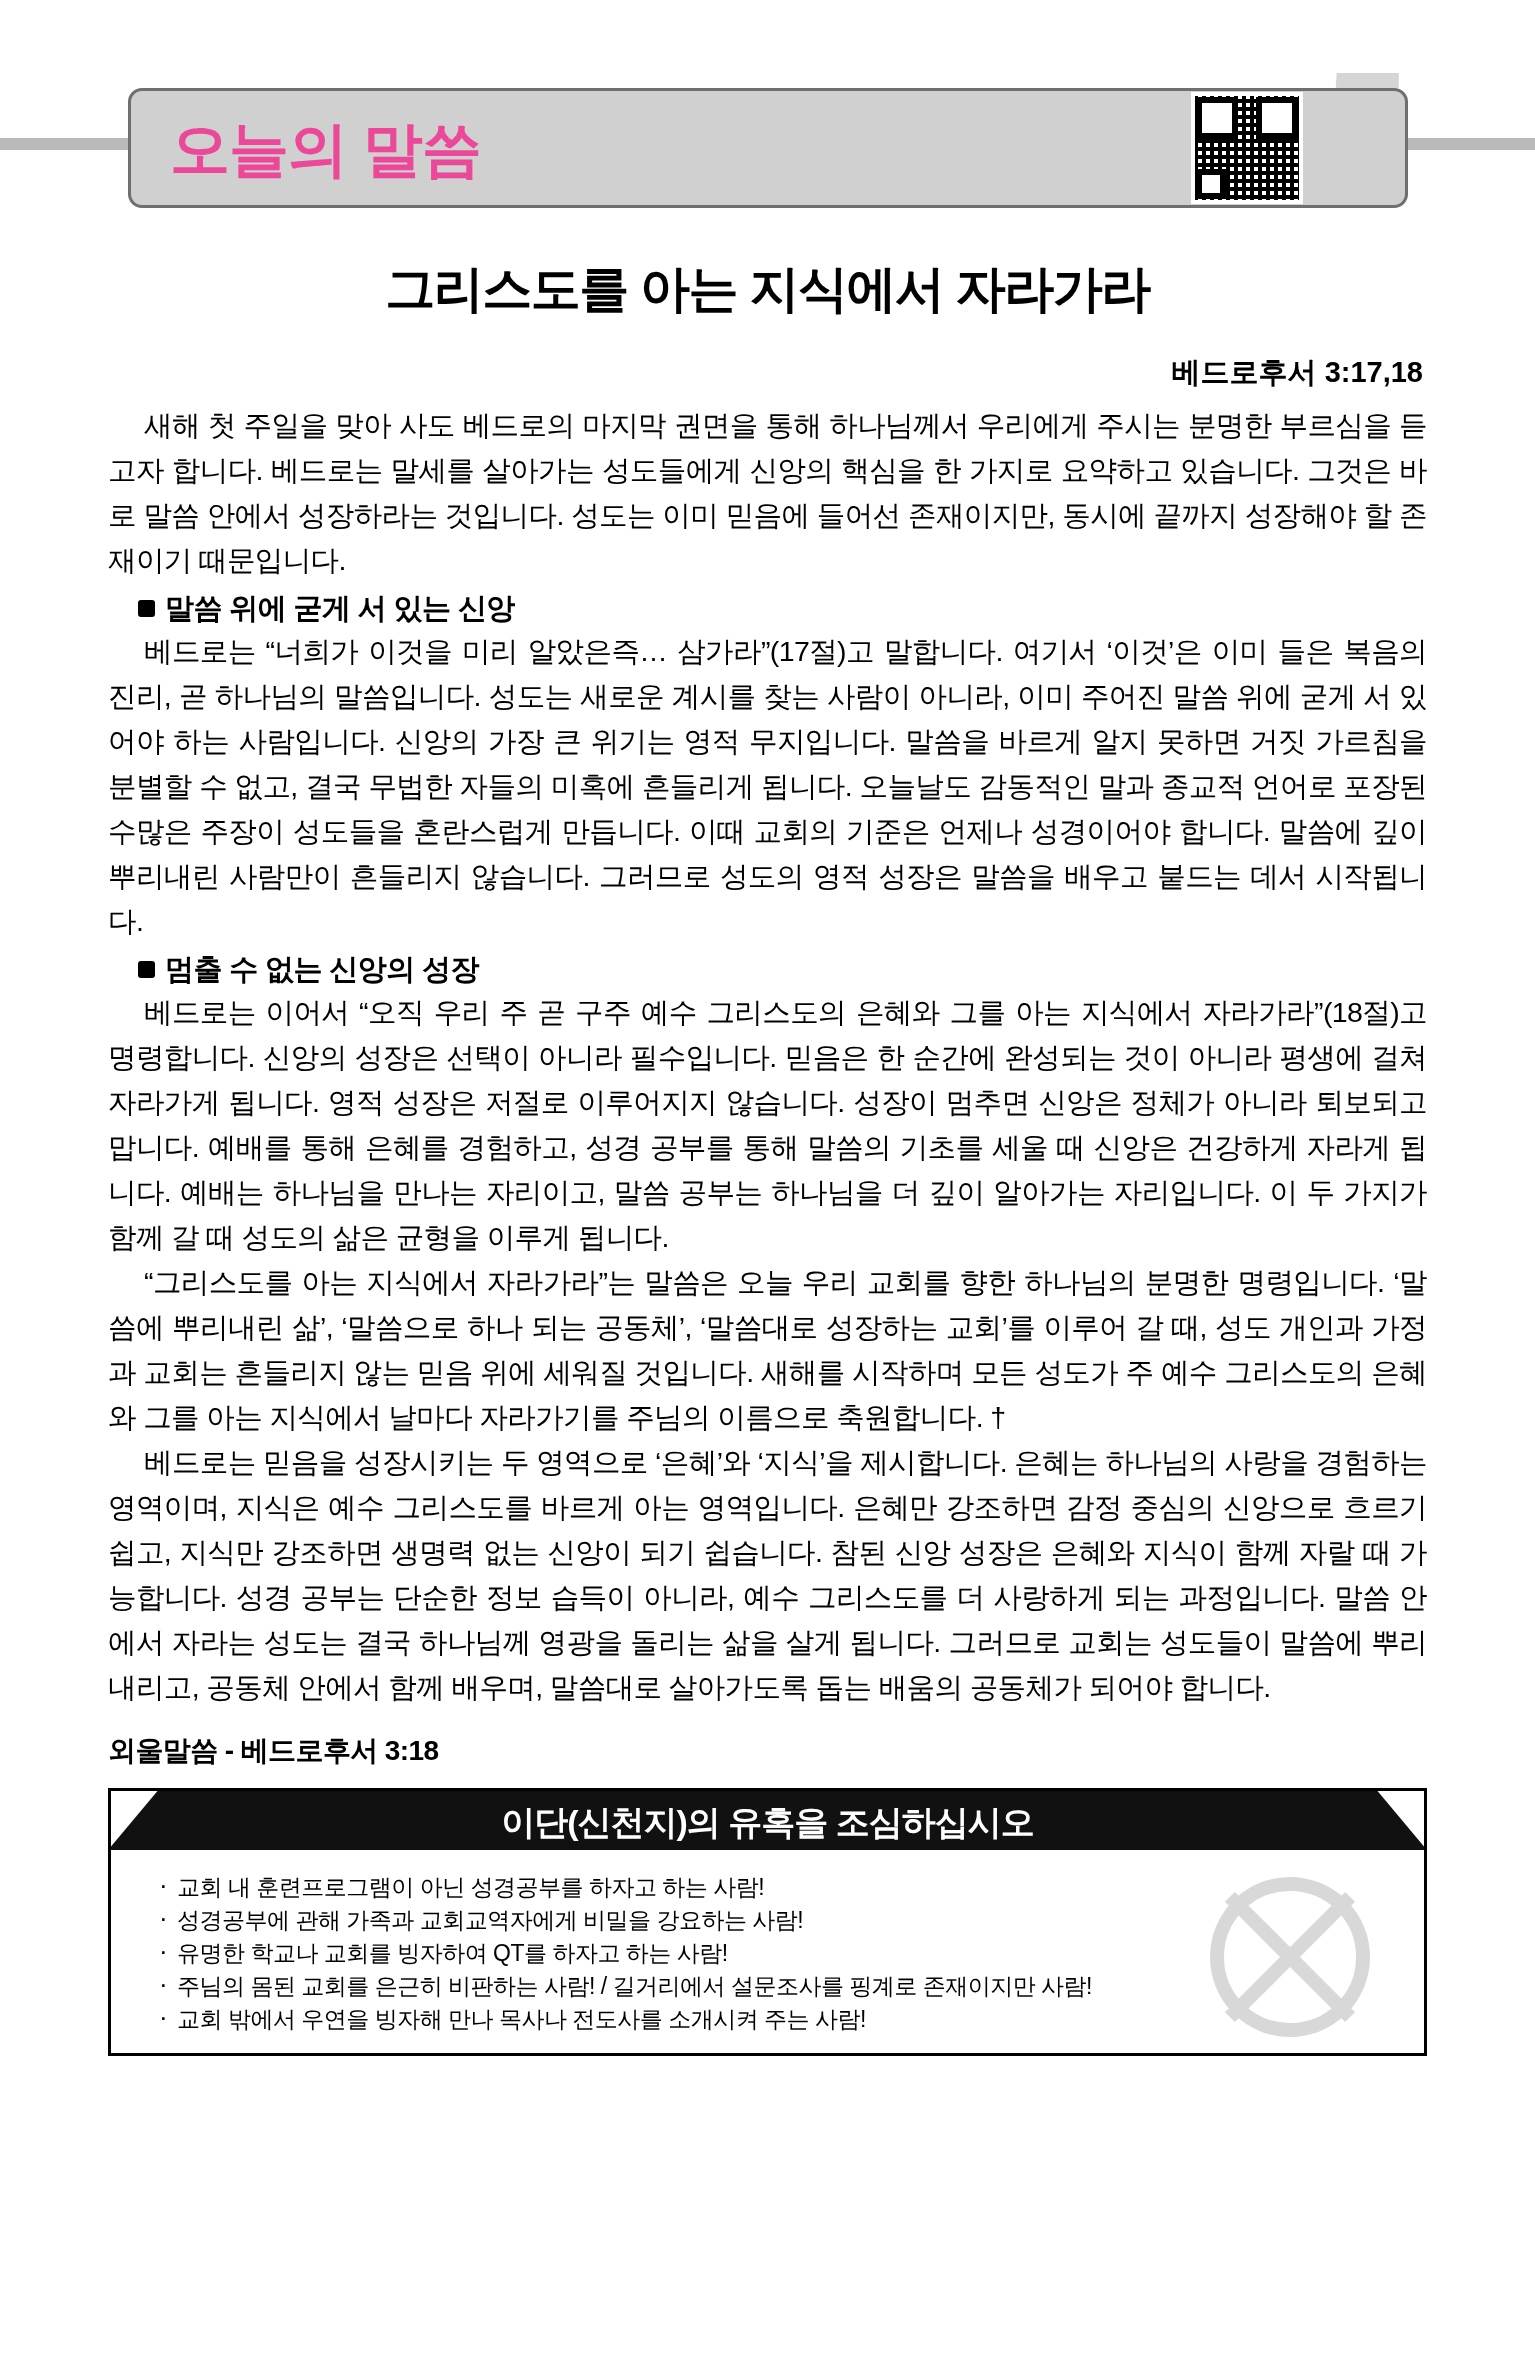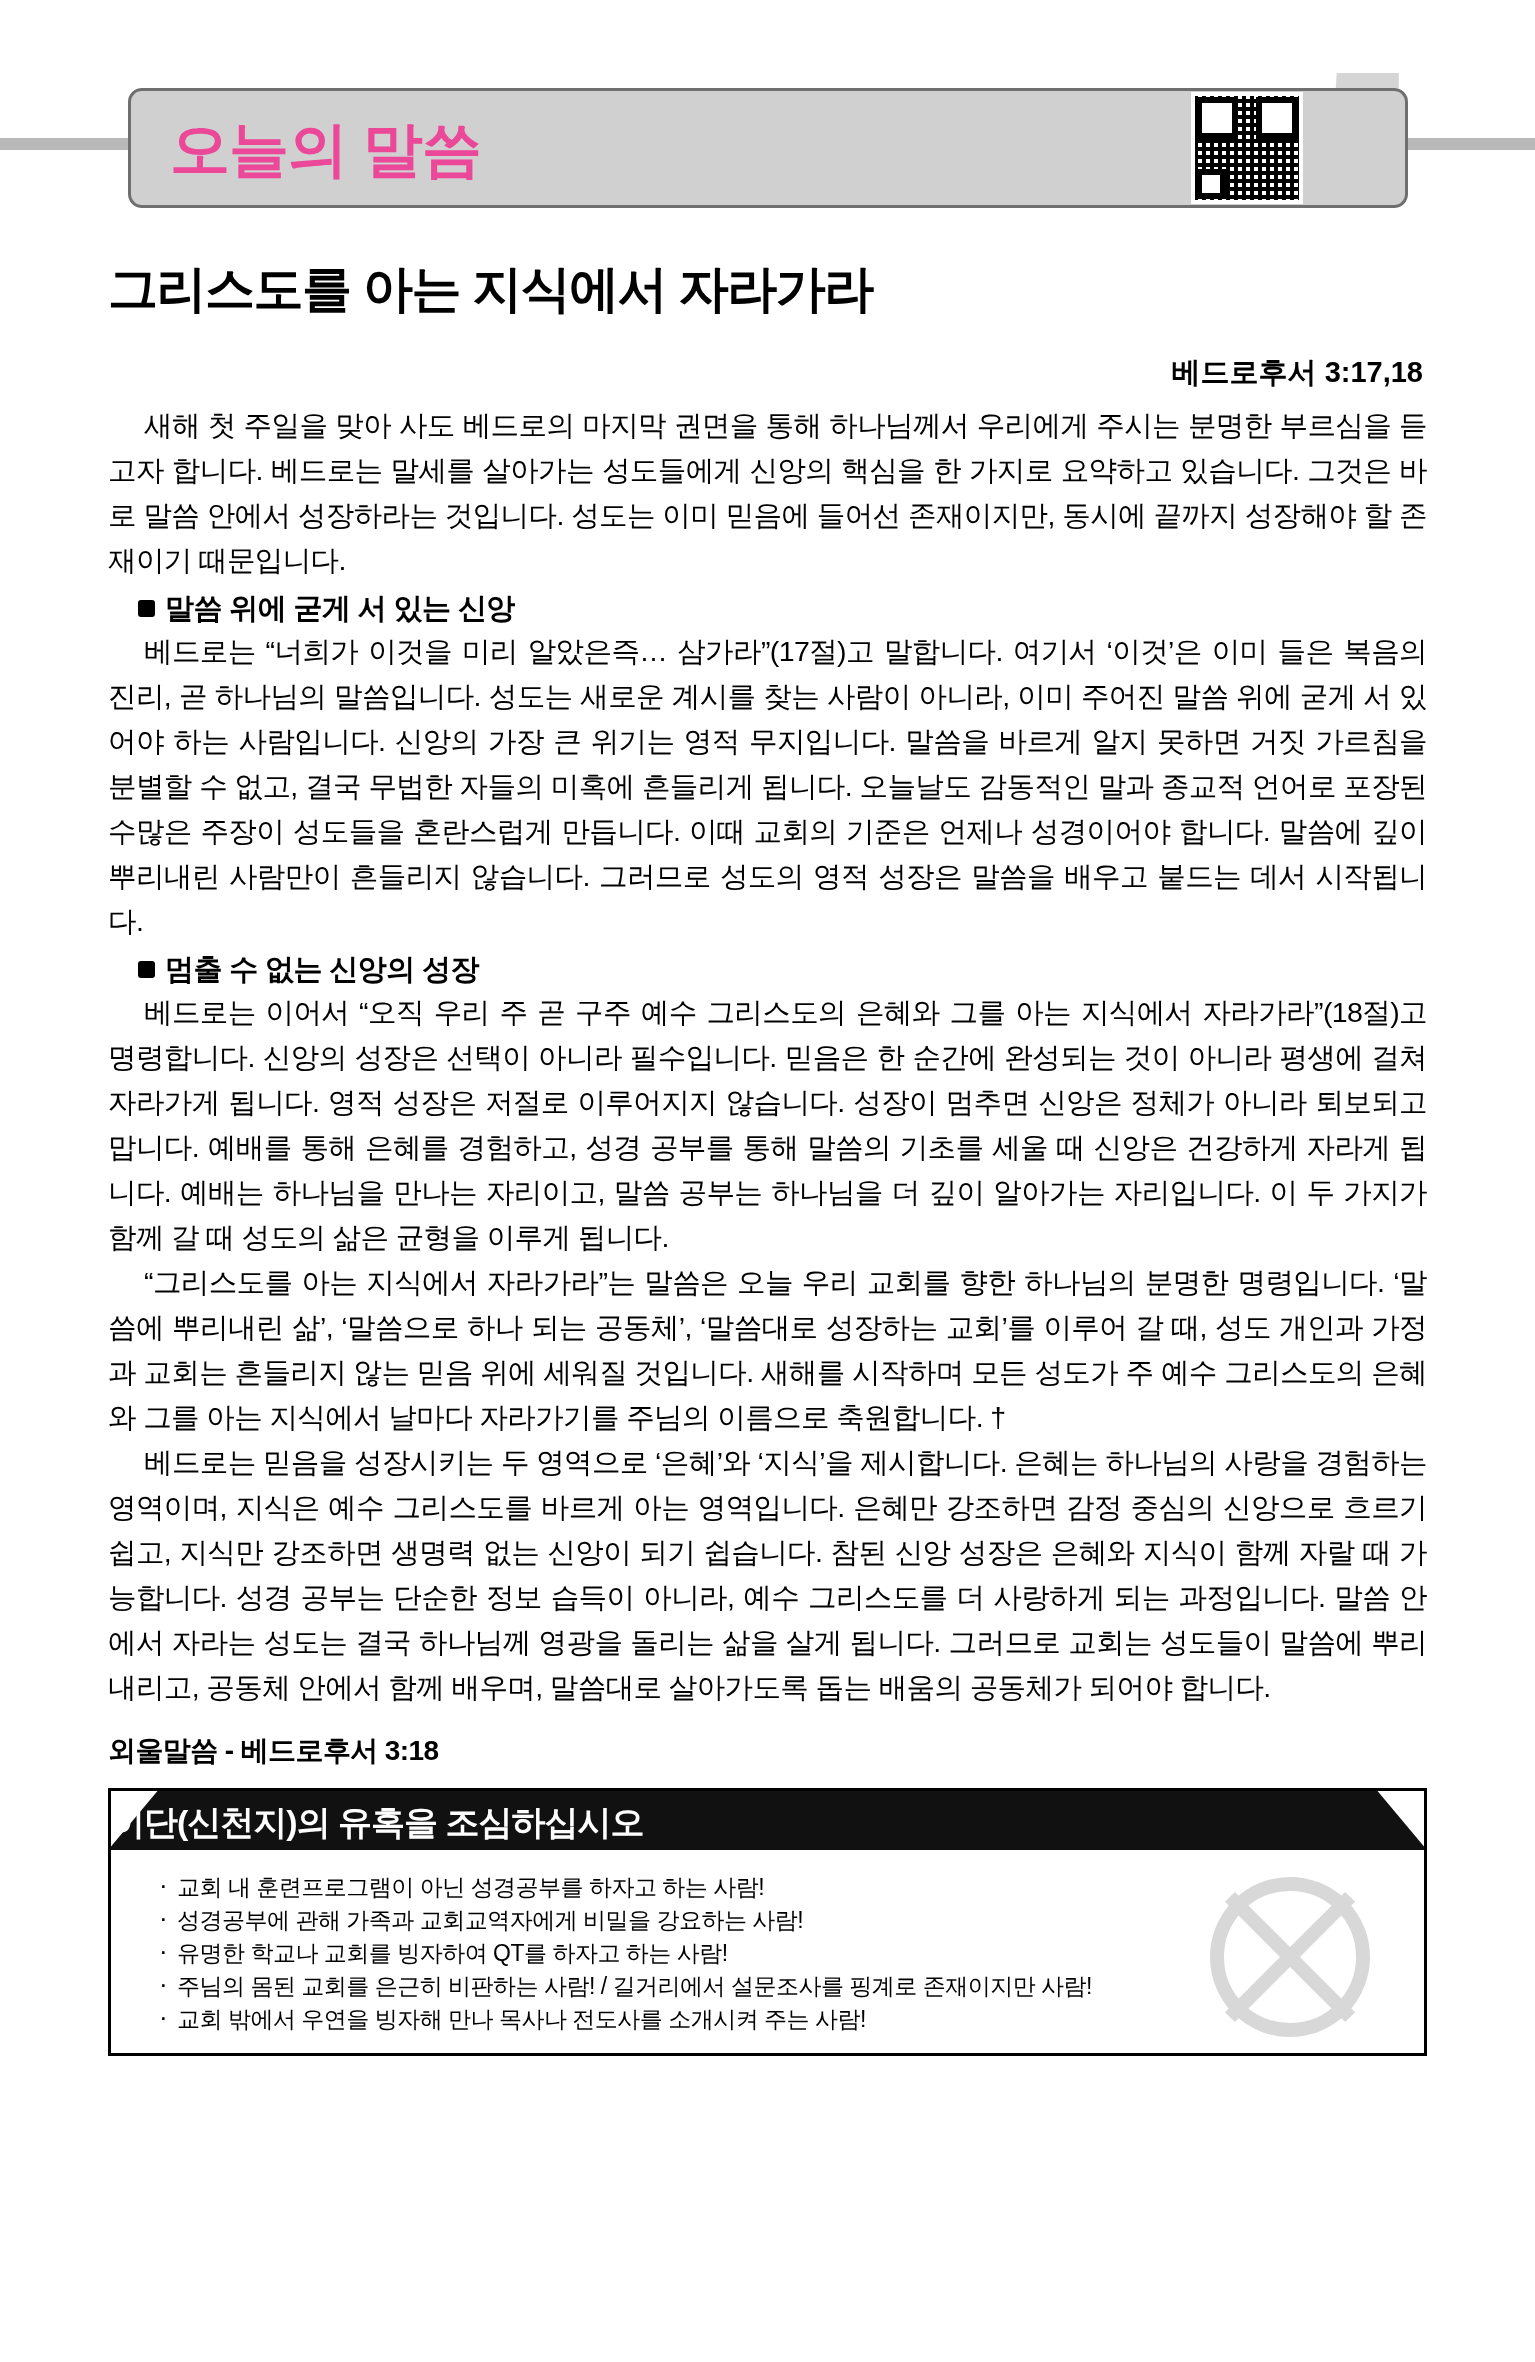--- a/index.html
+++ b/index.html
@@ -92,21 +92,21 @@
     border: 6px solid #000;
     background: #fff;
   }
 
   
   .content {
     position: relative;
     padding: 0 108px;
   }
   .doc-title {
-    text-align: left;
+    text-align: center;
     font-size: 50px;
     font-weight: 700;
     letter-spacing: -1.5px;
     margin-top: 26px;
   }
   .doc-ref {
     text-align: right;
     font-size: 29px;
     font-weight: 700;
     margin-top: 30px;
@@ -159,20 +159,21 @@
     right: -3px;
     top: -3px;
     height: 62px;
     background: #111;
   }
   .ribbon-title {
     position: absolute;
     left: 0; right: 0; top: 0;
     height: 62px;
     line-height: 62px;
+    text-align: center;
     color: #fff;
     font-size: 34px;
     font-weight: 700;
     letter-spacing: -1px;
     z-index: 3;
   }
   .ribbon-notch-l, .ribbon-notch-r {
     position: absolute;
     top: -3px;
     width: 52px;

